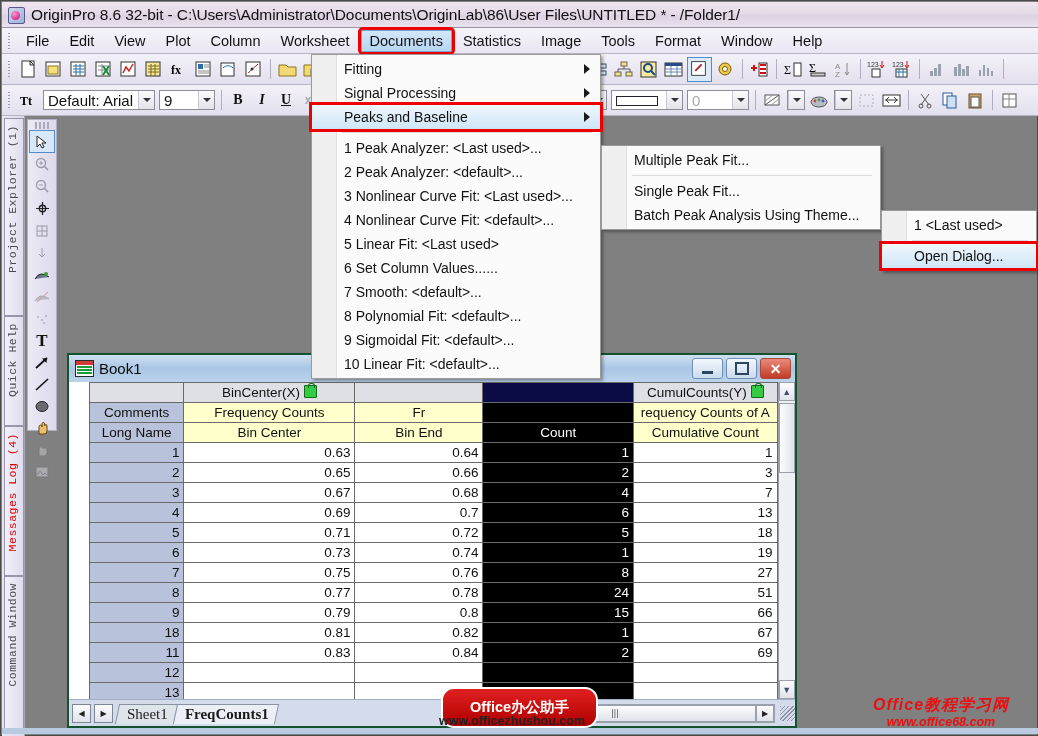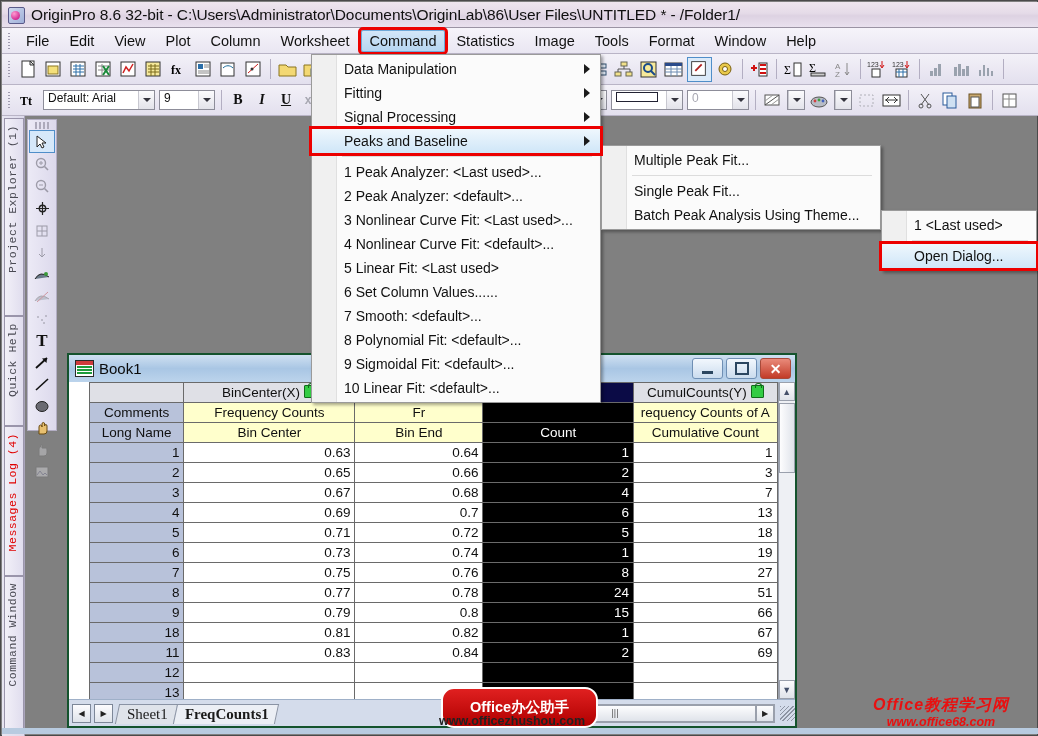--- a/index.html
+++ b/index.html
@@ -47,22 +47,22 @@
   
   .toolbar{
     position:absolute;left:1px;width:1036px;height:31px;box-sizing:border-box;
     background:linear-gradient(to bottom,#f3f1f8,#e3e0ee);
     border-bottom:1px solid #b9b4c6;display:flex;align-items:center;
   }
   .toolbar.t1{top:53px;}
   .toolbar.t2{top:84px;}
   .tb-btn{width:23px;height:23px;margin:0 1px;position:relative;flex:0 0 auto;}
   .sep{width:1px;height:20px;background:#b3aec2;margin:0 4px;flex:0 0 auto;}
-  .combo{height:20px;border:1px solid #8d8d99;background:#fff;display:flex;align-items:flex-start;
-    font-size:12px;color:#111;box-sizing:border-box;flex:0 0 auto;margin:0 2px;}
+  .combo{height:20px;border:1px solid #8d8d99;background:#fff;display:flex;align-items:flex-end;
+    font-size:15px;color:#111;box-sizing:border-box;flex:0 0 auto;margin:0 2px;}
   .combo .cv{padding:0 4px;white-space:nowrap;overflow:hidden;}
   .combo .arw{margin-left:auto;width:15px;height:18px;border-left:1px solid #c8c8d0;
     background:linear-gradient(to bottom,#fbfbfd,#e3e3ea);display:flex;align-items:center;justify-content:center;}
   .combo .arw::after{content:"";border-left:4px solid transparent;border-right:4px solid transparent;
     border-top:4px solid #33333d;}
   .fontbtn{font-size:14px;font-weight:bold;color:#101010;width:20px;text-align:center;flex:0 0 auto;margin:0 2px;}
   .fontbtn.dim{color:#a8a8b2;font-weight:bold;font-size:12px;}
 
   
   .leftdock{position:absolute;left:1px;top:115px;width:22px;height:620px;
@@ -190,21 +190,21 @@
   </div>
 
   <div class="menubar">
     <div class="gripper"></div>
     <div class="mi">File</div>
     <div class="mi">Edit</div>
     <div class="mi">View</div>
     <div class="mi">Plot</div>
     <div class="mi">Column</div>
     <div class="mi">Worksheet</div>
-    <div class="mi active redbox">Command</div>
+    <div class="mi active redbox">Documents</div>
     <div class="mi">Statistics</div>
     <div class="mi">Image</div>
     <div class="mi">Tools</div>
     <div class="mi">Format</div>
     <div class="mi">Window</div>
     <div class="mi">Help</div>
   </div>
 
   <div class="toolbar t1">
     <div class="gripper"></div>
@@ -789,24 +789,20 @@
         </div>
         <div class="sizer"></div>
       </div>
     </div>
   </div>
 
   <div class="menu" style="left:310px;top:53px;width:290px;">
     <div class="gutter"></div>
     <ul>
       <li>
-          <span>Data Manipulation</span>
-          <span class="arrow"></span>
-        </li>
-      <li>
           <span>Fitting</span>
           <span class="arrow"></span>
         </li>
       <li>
           <span>Signal Processing</span>
           <span class="arrow"></span>
         </li>
       <li class="hl mrow-red">
           <span>Peaks and Baseline</span>
           <span class="arrow"></span>

